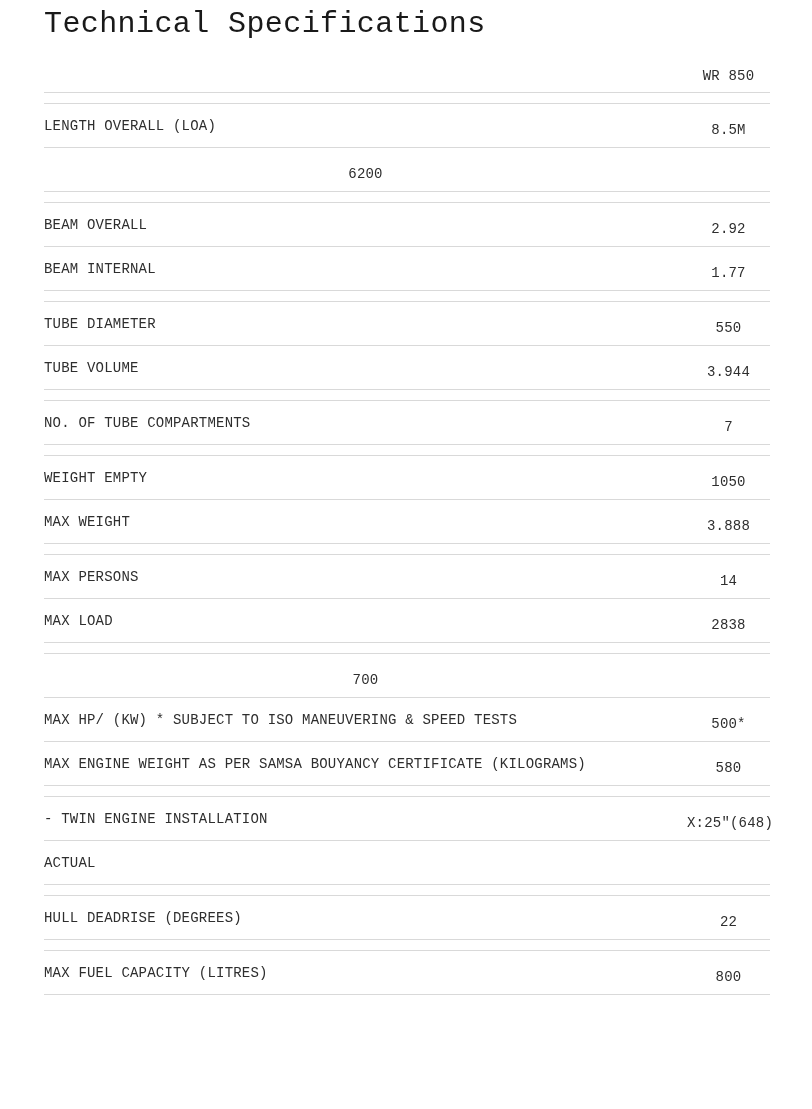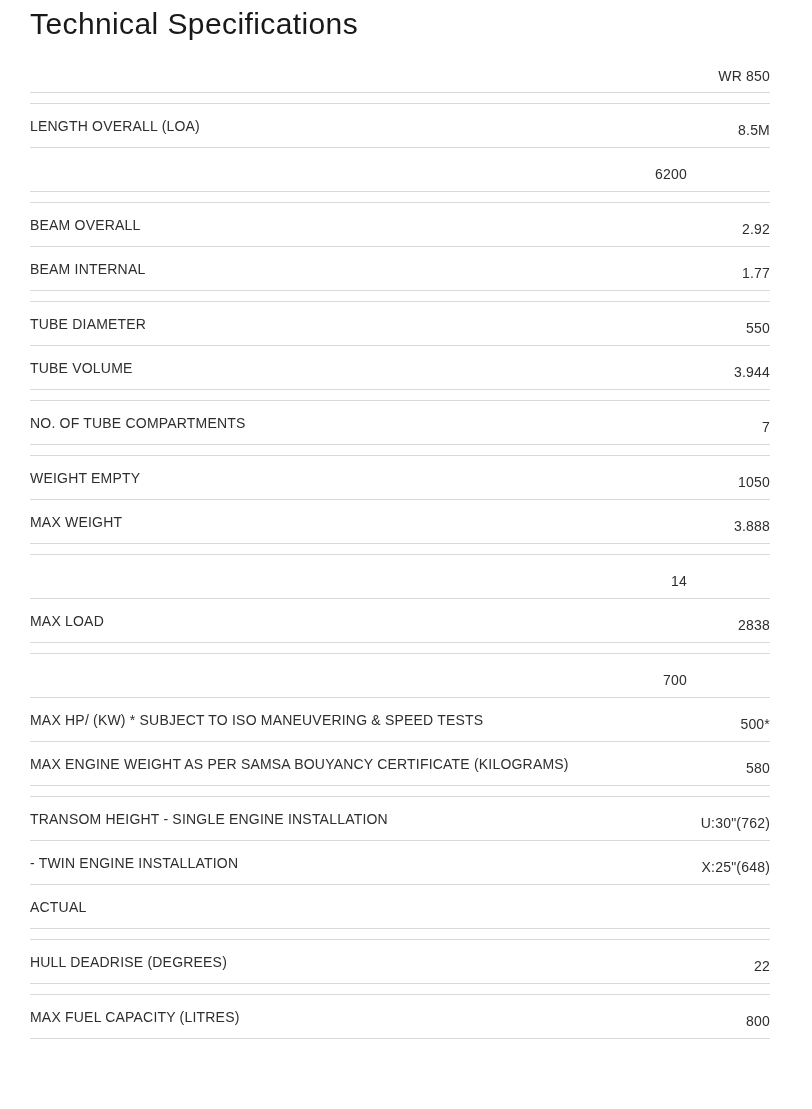--- a/index.html
+++ b/index.html
@@ -11,21 +11,22 @@
   *{ box-sizing:border-box; }
   html,body{ margin:0; padding:0; }
   body{
     width:812px;
     height:1109px;
     background:var(--bg);
     font-family:"Liberation Sans", sans-serif;
     -webkit-font-smoothing:antialiased;
   }
   .container{
-    padding:0 42px 0 30px; 
+    padding:0 42px 0 44px; 
+    font-family:Liberation Mono, monospace;
   }
   .page-title{
     margin:8px 0 0 0;
     font-size:30px;
     line-height:32px;
     font-weight:500;
     letter-spacing:0.4px;
     color:var(--title);
   }
   .spec-table{
@@ -46,21 +47,21 @@
     align-items:end;
   }
   .row.header-row .cell{
     padding-bottom:8px;
   }
   .cell{
     white-space:nowrap;
     overflow:visible;
   }
   .cell.value{
-    text-align:right;
+    text-align:center;
     margin-top:8px;
   }
   .spacer{
     height:11px;
     border-bottom:1px solid var(--rule);
   }
 </style>
 </head>
 <body>
 
@@ -108,43 +109,40 @@
         <div class="row">
           <div class="cell label">WEIGHT EMPTY</div>
           <div class="cell value">1050</div>
         </div>
         <div class="row">
           <div class="cell label">MAX WEIGHT</div>
           <div class="cell value">3.888</div>
         </div>
         <div class="spacer"></div>
         <div class="row">
+          <div class="cell label">MAX PERSONS</div>
           <div class="cell value">14</div>
         </div>
         <div class="row">
           <div class="cell label">MAX LOAD</div>
           <div class="cell value">2838</div>
         </div>
         <div class="spacer"></div>
         <div class="row">
           <div class="cell value">700</div>
         </div>
         <div class="row">
           <div class="cell label">MAX HP/ (KW) * SUBJECT TO ISO MANEUVERING &amp; SPEED TESTS</div>
           <div class="cell value">500*</div>
         </div>
         <div class="row">
           <div class="cell label">MAX ENGINE WEIGHT AS PER SAMSA BOUYANCY CERTIFICATE (KILOGRAMS)</div>
           <div class="cell value">580</div>
         </div>
         <div class="spacer"></div>
-        <div class="row">
-          <div class="cell label">TRANSOM HEIGHT - SINGLE ENGINE INSTALLATION</div>
-          <div class="cell value">U:30"(762)</div>
-        </div>
         <div class="row">
           <div class="cell label">- TWIN ENGINE INSTALLATION</div>
           <div class="cell value">X:25"(648)</div>
         </div>
         <div class="row">
           <div class="cell label">ACTUAL</div>
           <div class="cell value"></div>
         </div>
         <div class="spacer"></div>
         <div class="row">

